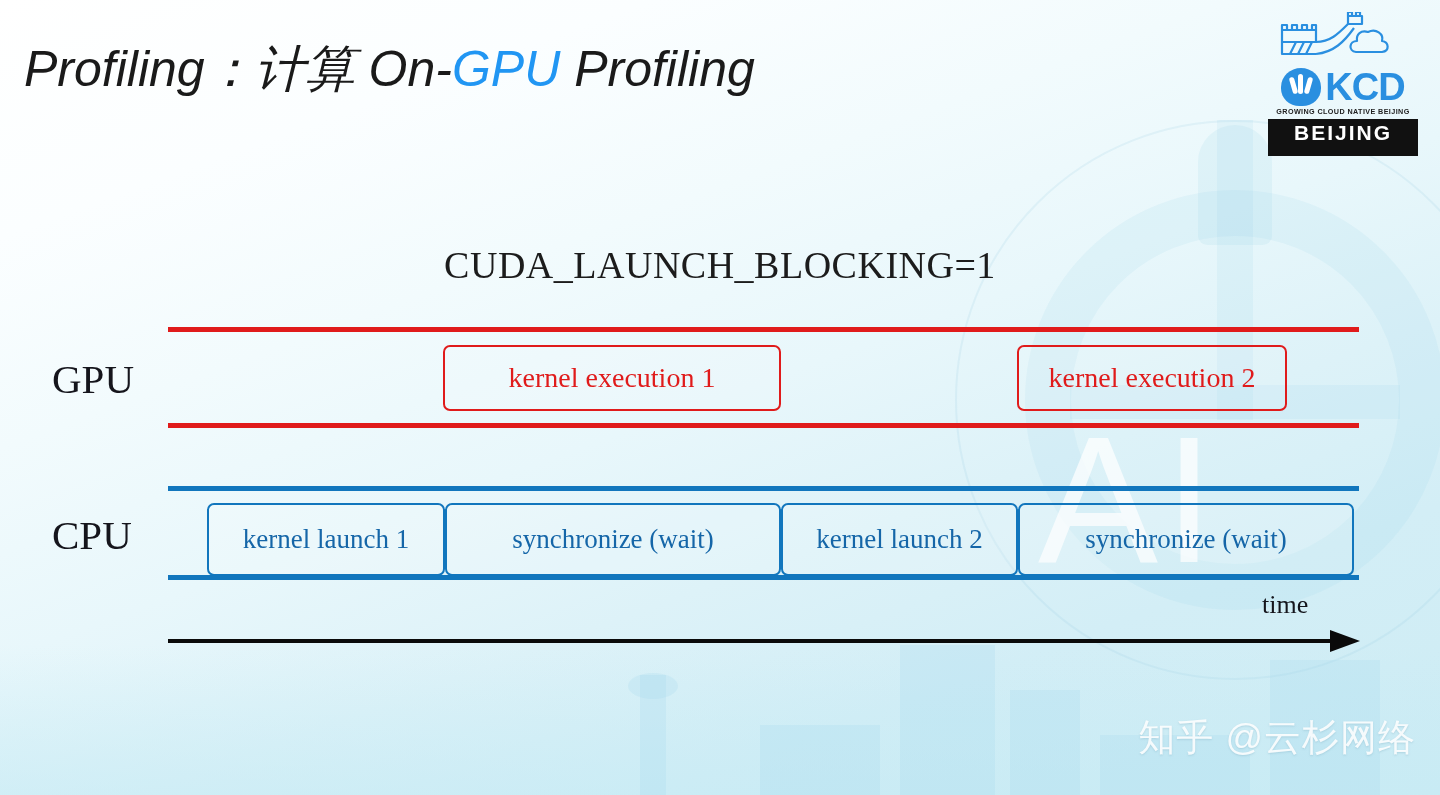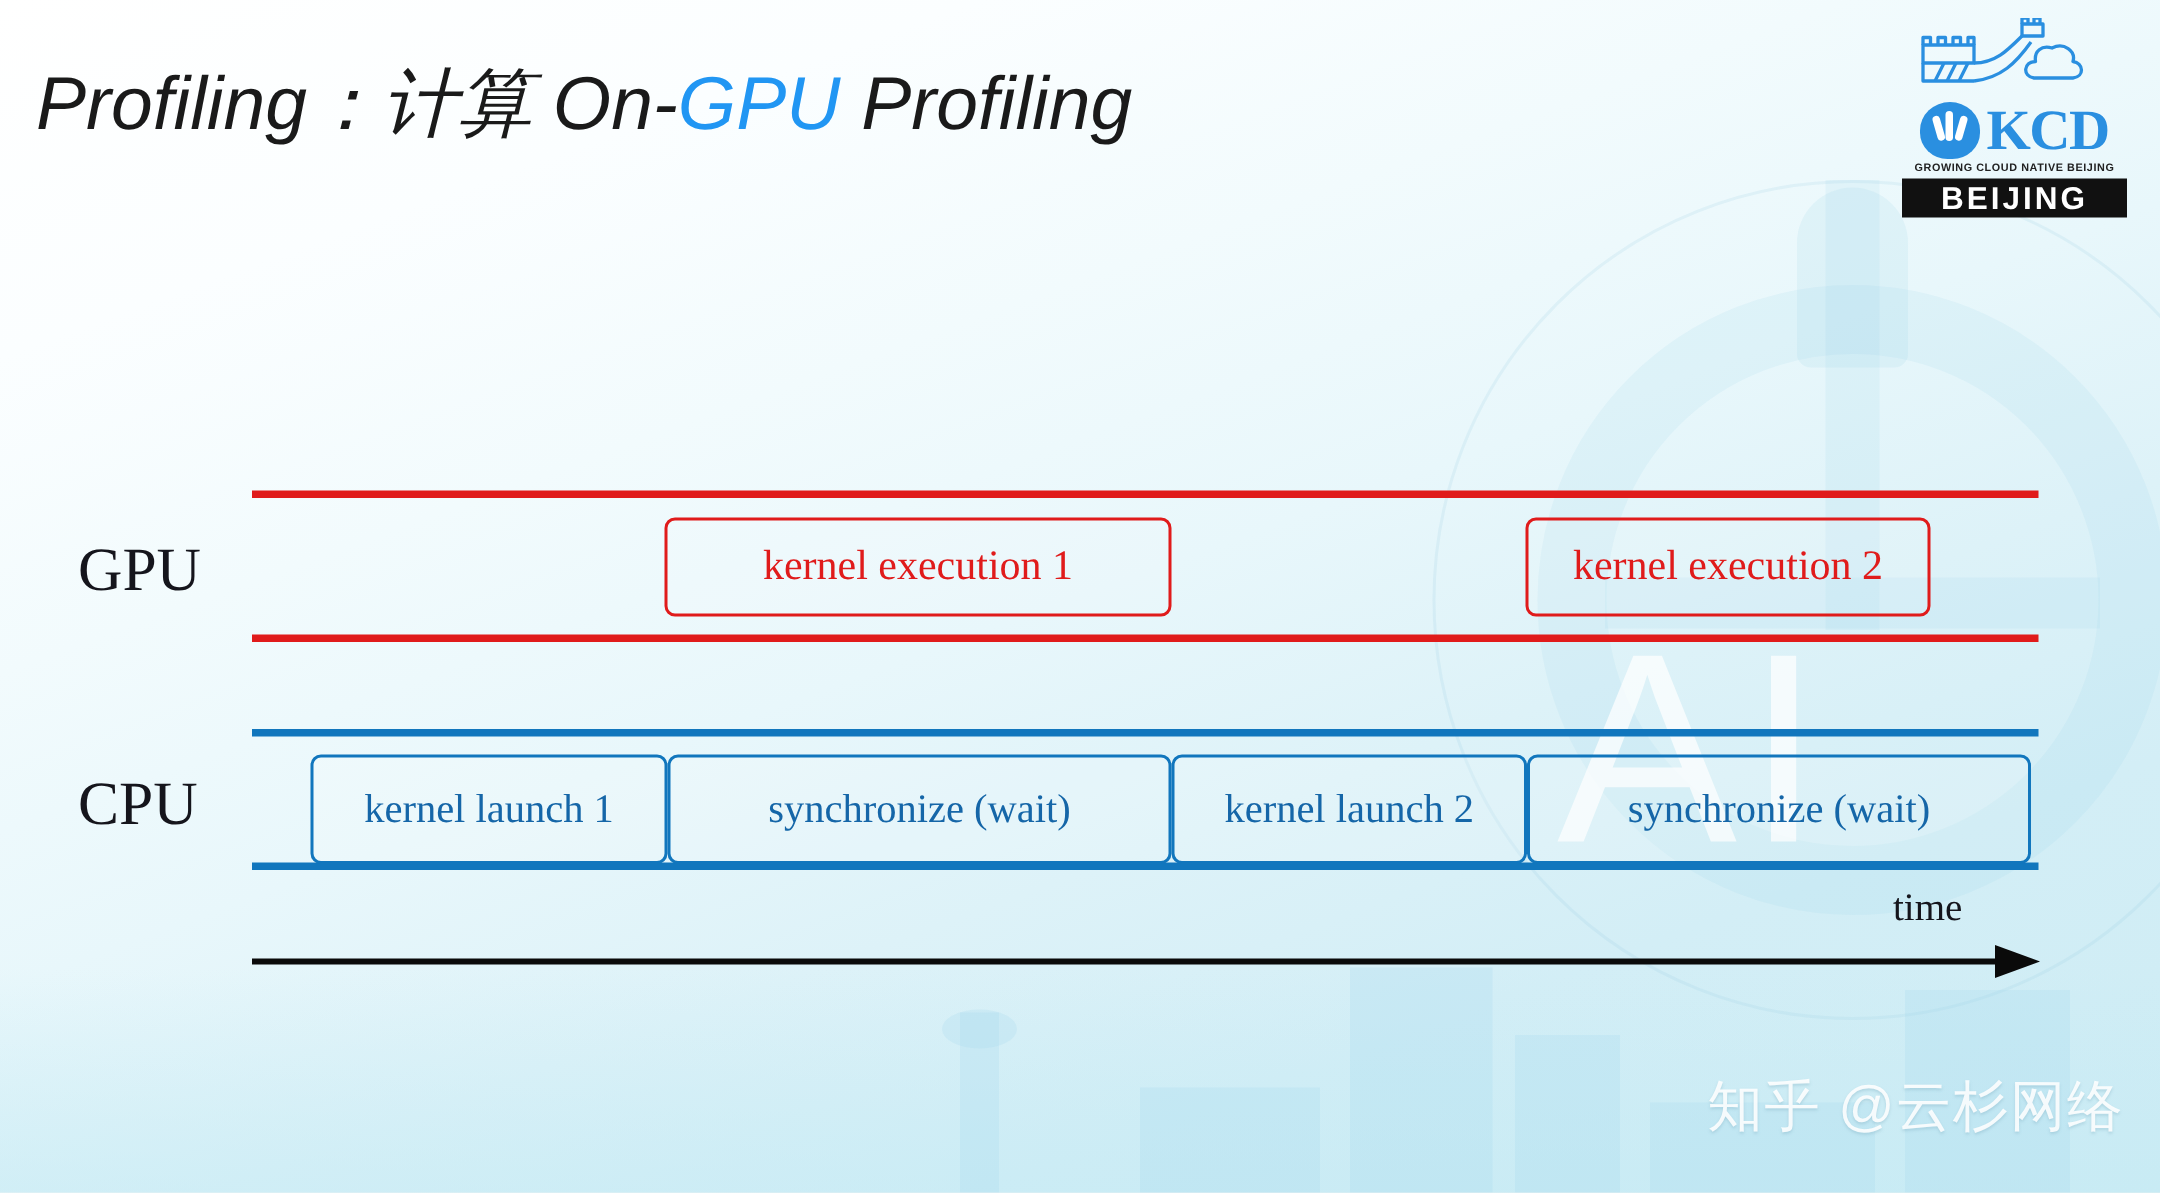--- a/index.html
+++ b/index.html
@@ -103,21 +103,20 @@
     right: 22px;
     top: 12px;
     width: 150px;
     text-align: center;
     user-select: none;
   }
   .logo-art { height: 58px; position: relative; }
   .logo-mark {
     display: flex; align-items: center; justify-content: center; gap: 4px;
     margin-top: -2px;
-    font-family: Liberation Serif, serif;
   }
   .logo-hands {
     width: 40px; height: 38px; border-radius: 50% 50% 46% 46%;
     background: #2a8fe0; position: relative; flex: none;
   }
   .logo-hands::before, .logo-hands::after {
     content: ""; position: absolute; background: #fff; border-radius: 3px;
   }
   .logo-hands::before { width: 5px; height: 17px; left: 10px; top: 9px; transform: rotate(-16deg); }
   .logo-hands::after  { width: 5px; height: 17px; right: 10px; top: 9px; transform: rotate(16deg); }
@@ -128,21 +127,21 @@
   .logo-kcd {
     font-size: 38px; font-weight: bold; color: #2a8fe0;
     letter-spacing: -1px; line-height: .9;
   }
   .logo-tag {
     font-size: 7.2px; font-weight: bold; color: #222;
     letter-spacing: .4px; margin-top: 1px;
   }
   .logo-city {
     background: #111; color: #fff; font-size: 21px; font-weight: bold;
-    letter-spacing: 2px; padding: 2px 0 0; margin-top: 3px;
+    letter-spacing: 2px; padding: 2px 0 11px; margin-top: 3px;
   }
 
   
   .diagram-title {
     position: absolute;
     left: 0; right: 0; top: 243px;
     text-align: center;
     font-family: "Liberation Serif", serif;
     font-size: 38px;
     color: #1c1c1c;
@@ -279,20 +278,21 @@
     <div class="logo-mark">
       <div class="logo-hands">
         <div class="logo-hand-mid"></div>
       </div>
       <div class="logo-kcd">KCD</div>
     </div>
     <div class="logo-tag">GROWING CLOUD NATIVE BEIJING</div>
     <div class="logo-city">BEIJING</div>
   </div>
 
+  <div class="diagram-title">CUDA_LAUNCH_BLOCKING=1</div>
 
   <div class="row-label label-gpu">GPU</div>
   <div class="row-label label-cpu">CPU</div>
 
   <div class="rail rail-red  rail-gpu-top"></div>
   <div class="rail rail-red  rail-gpu-bottom"></div>
   <div class="rail rail-blue rail-cpu-top"></div>
   <div class="rail rail-blue rail-cpu-bottom"></div>
 
   <div id="gpu-blocks">

